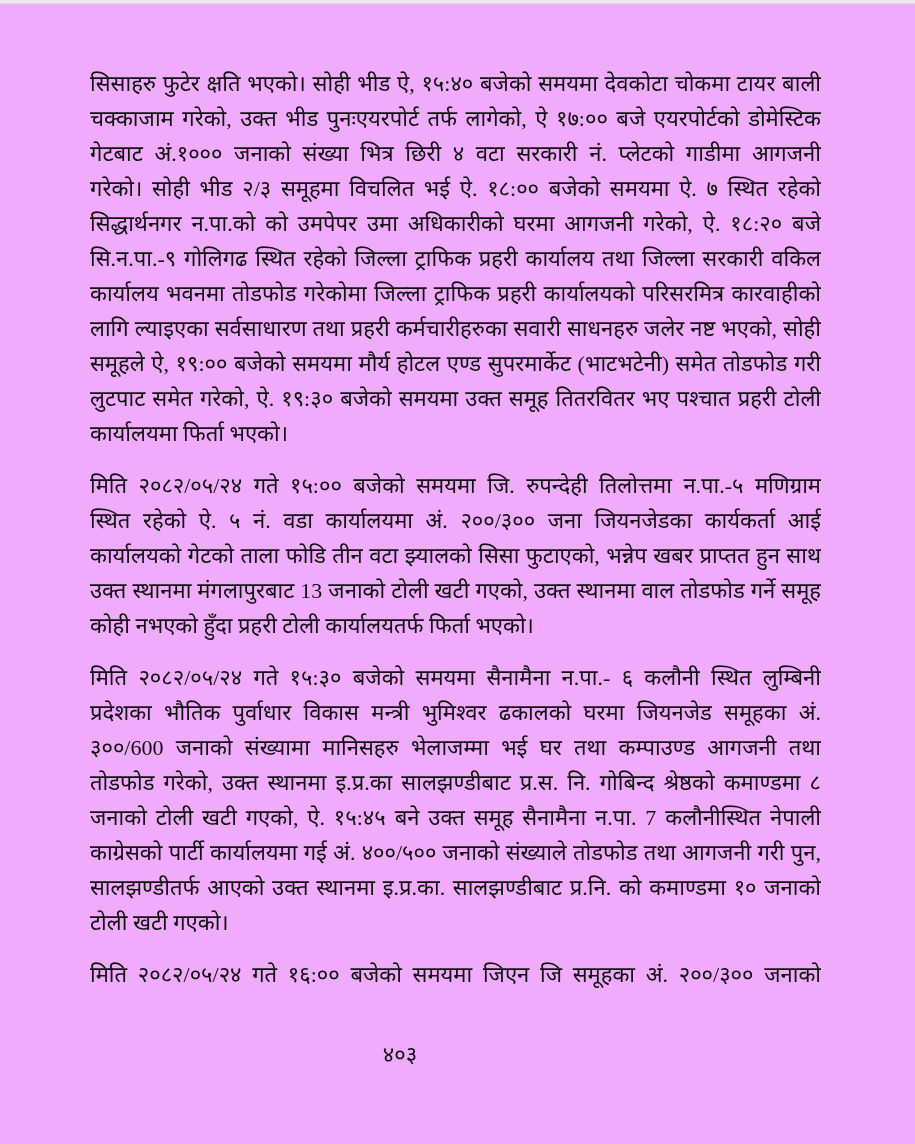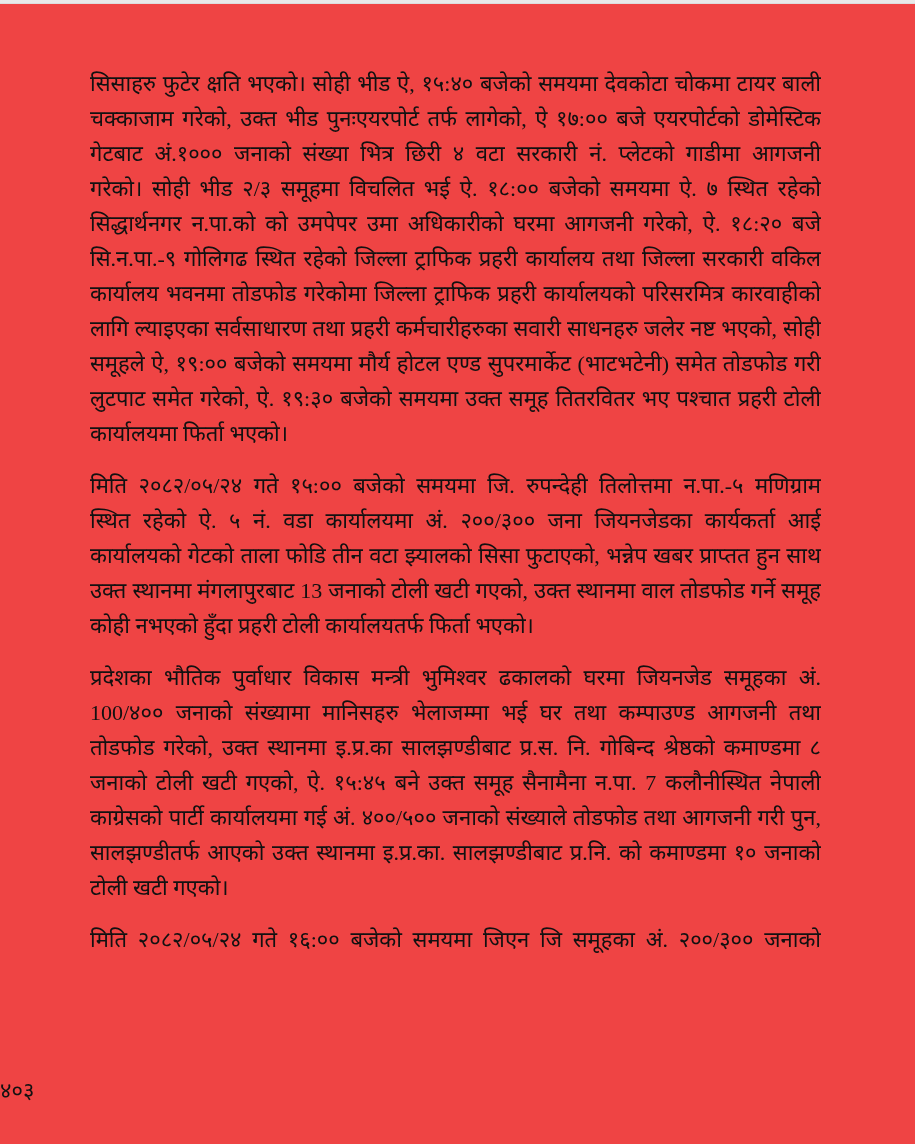--- a/index.html
+++ b/index.html
@@ -4,21 +4,21 @@
 <style>
   html, body {
     margin: 0;
     padding: 0;
     background: #ffffff;
   }
   .page {
     position: relative;
     width: 915px;
     height: 1144px;
-    background: #ef4444;
+    background: #f0abfc;
     overflow: hidden;
     font-family: "Liberation Serif", "DejaVu Serif", serif;
     color: #111111;
   }
   .top-edge-strip {
     position: absolute;
     top: 0;
     left: 0;
     width: 915px;
     height: 3px;
@@ -47,25 +47,24 @@
   .line.plain {
     text-align: right;
     text-align-last: left;
     -moz-text-align-last: left;
   }
   .page-number {
     position: absolute;
     top: 1040px;
     left: 0;
     width: 800px;
-    text-align: left;
+    text-align: center;
     font-size: 22px;
     line-height: 30px;
     color: #111111;
-    margin-top: 36px;
   }
 </style>
 </head>
 <body>
 
 <div class="page">
   <div class="top-edge-strip"></div>
 
   <div class="text-block">
 
@@ -85,22 +84,23 @@
 
     <div class="paragraph">
       <div class="line">मिति २०८२/०५/२४ गते १५:०० बजेको समयमा जि. रुपन्देही तिलोत्तमा न.पा.-५ मणिग्राम</div>
       <div class="line">स्थित रहेको ऐ. ५ नं. वडा कार्यालयमा अं. २००/३०० जना जियनजेडका कार्यकर्ता आई</div>
       <div class="line">कार्यालयको गेटको ताला फोडि तीन वटा झ्यालको सिसा फुटाएको, भन्नेप खबर प्राप्तत हुन साथ</div>
       <div class="line">उक्त स्थानमा मंगलापुरबाट 13 जनाको टोली खटी गएको, उक्त स्थानमा वाल तोडफोड गर्ने समूह</div>
       <div class="line plain">कोही नभएको हुँदा प्रहरी टोली कार्यालयतर्फ फिर्ता भएको।</div>
     </div>
 
     <div class="paragraph">
+      <div class="line">मिति २०८२/०५/२४ गते १५:३० बजेको समयमा सैनामैना न.पा.- ६ कलौनी स्थित लुम्बिनी</div>
       <div class="line">प्रदेशका भौतिक पुर्वाधार विकास मन्त्री भुमिश्वर ढकालको घरमा जियनजेड समूहका अं.</div>
-      <div class="line">100/४०० जनाको संख्यामा मानिसहरु भेलाजम्मा भई घर तथा कम्पाउण्ड आगजनी तथा</div>
+      <div class="line">३००/600 जनाको संख्यामा मानिसहरु भेलाजम्मा भई घर तथा कम्पाउण्ड आगजनी तथा</div>
       <div class="line">तोडफोड गरेको, उक्त स्थानमा इ.प्र.का सालझण्डीबाट प्र.स. नि. गोबिन्द श्रेष्ठको कमाण्डमा ८</div>
       <div class="line">जनाको टोली खटी गएको, ऐ. १५:४५ बने उक्त समूह सैनामैना न.पा. 7 कलौनीस्थित नेपाली</div>
       <div class="line">काग्रेसको पार्टी कार्यालयमा गई अं. ४००/५०० जनाको संख्याले तोडफोड तथा आगजनी गरी पुन,</div>
       <div class="line">सालझण्डीतर्फ आएको उक्त स्थानमा इ.प्र.का. सालझण्डीबाट प्र.नि. को कमाण्डमा १० जनाको</div>
       <div class="line plain">टोली खटी गएको।</div>
     </div>
 
     <div class="paragraph">
       <div class="line">मिति २०८२/०५/२४ गते १६:०० बजेको समयमा जिएन जि समूहका अं. २००/३०० जनाको</div>
     </div>

